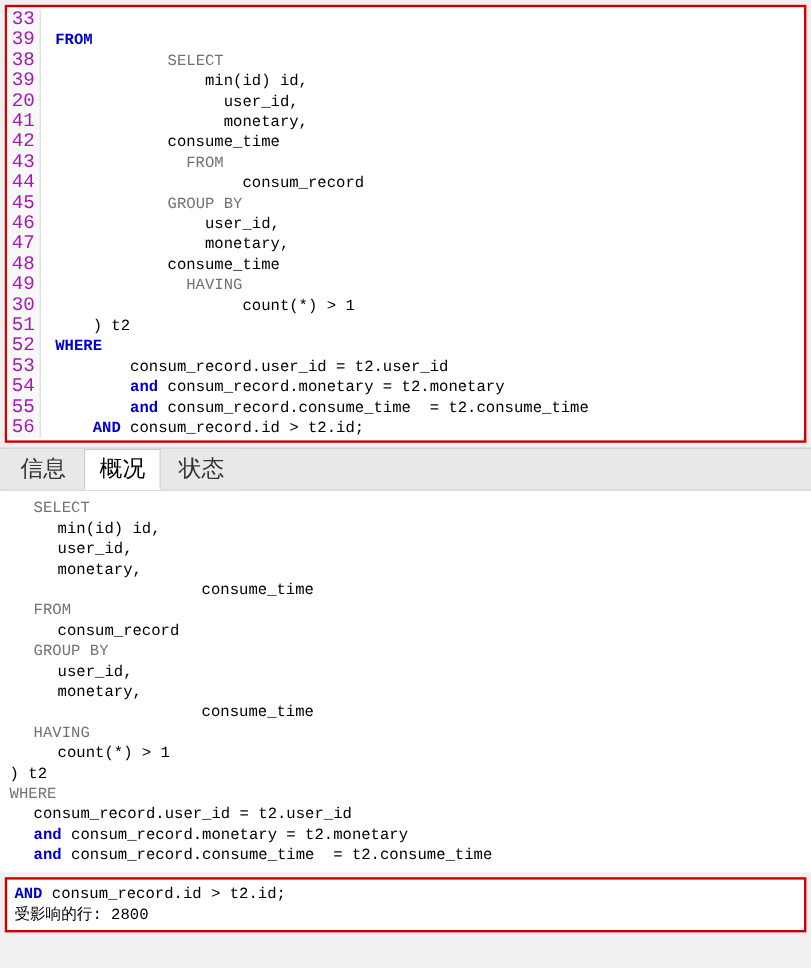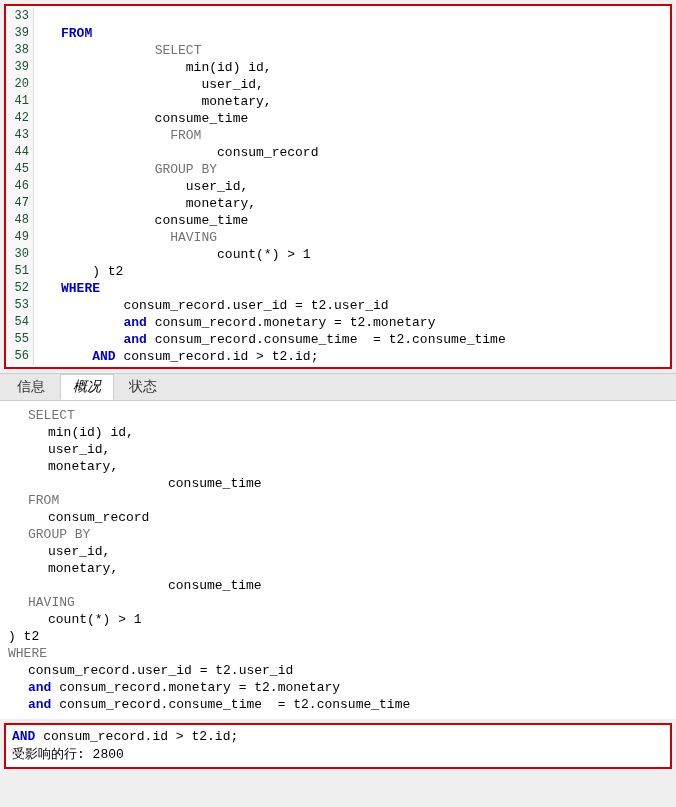--- a/index.html
+++ b/index.html
@@ -28,26 +28,26 @@
       display: flex;
       align-items: flex-start;
       min-height: 17px;
       line-height: 17px;
     }
 
     .line-num {
       min-width: 28px;
       text-align: right;
       padding-right: 4px;
-      color: #14532d;
-      font-size: 12px;
+      color: #a21caf;
+      font-size: 16px;
       user-select: none;
       background: #f8f8f8;
       border-right: 1px solid #ddd;
-      margin-right: 15px;
+      margin-right: 0;
       flex-shrink: 0;
     }
 
     .fold-icon {
       width: 12px;
       color: #888;
       flex-shrink: 0;
       font-size: 11px;
     }
 
@@ -65,35 +65,34 @@
       display: flex;
       background: #e8e8e8;
       border-top: 1px solid #ccc;
       border-bottom: 1px solid #ccc;
       padding: 0 4px;
       margin-top: 2px;
     }
 
     .tab-item {
       padding: 3px 12px;
-      font-size: 14px;
+      font-size: 19px;
       cursor: pointer;
       border: 1px solid transparent;
       background: #e8e8e8;
       color: #333;
       margin-right: 2px;
       font-family: 'SimSun', 'Microsoft YaHei', sans-serif;
     }
 
     .tab-item.active {
       background: #ffffff;
       border: 1px solid #ccc;
       border-bottom: 1px solid #ffffff;
       color: #000;
-      font-style: italic;
     }
 
     
     .bottom-panel {
       background: #ffffff;
       padding: 4px 8px;
       font-family: 'Courier New', Courier, monospace;
       font-size: 13px;
     }
 

